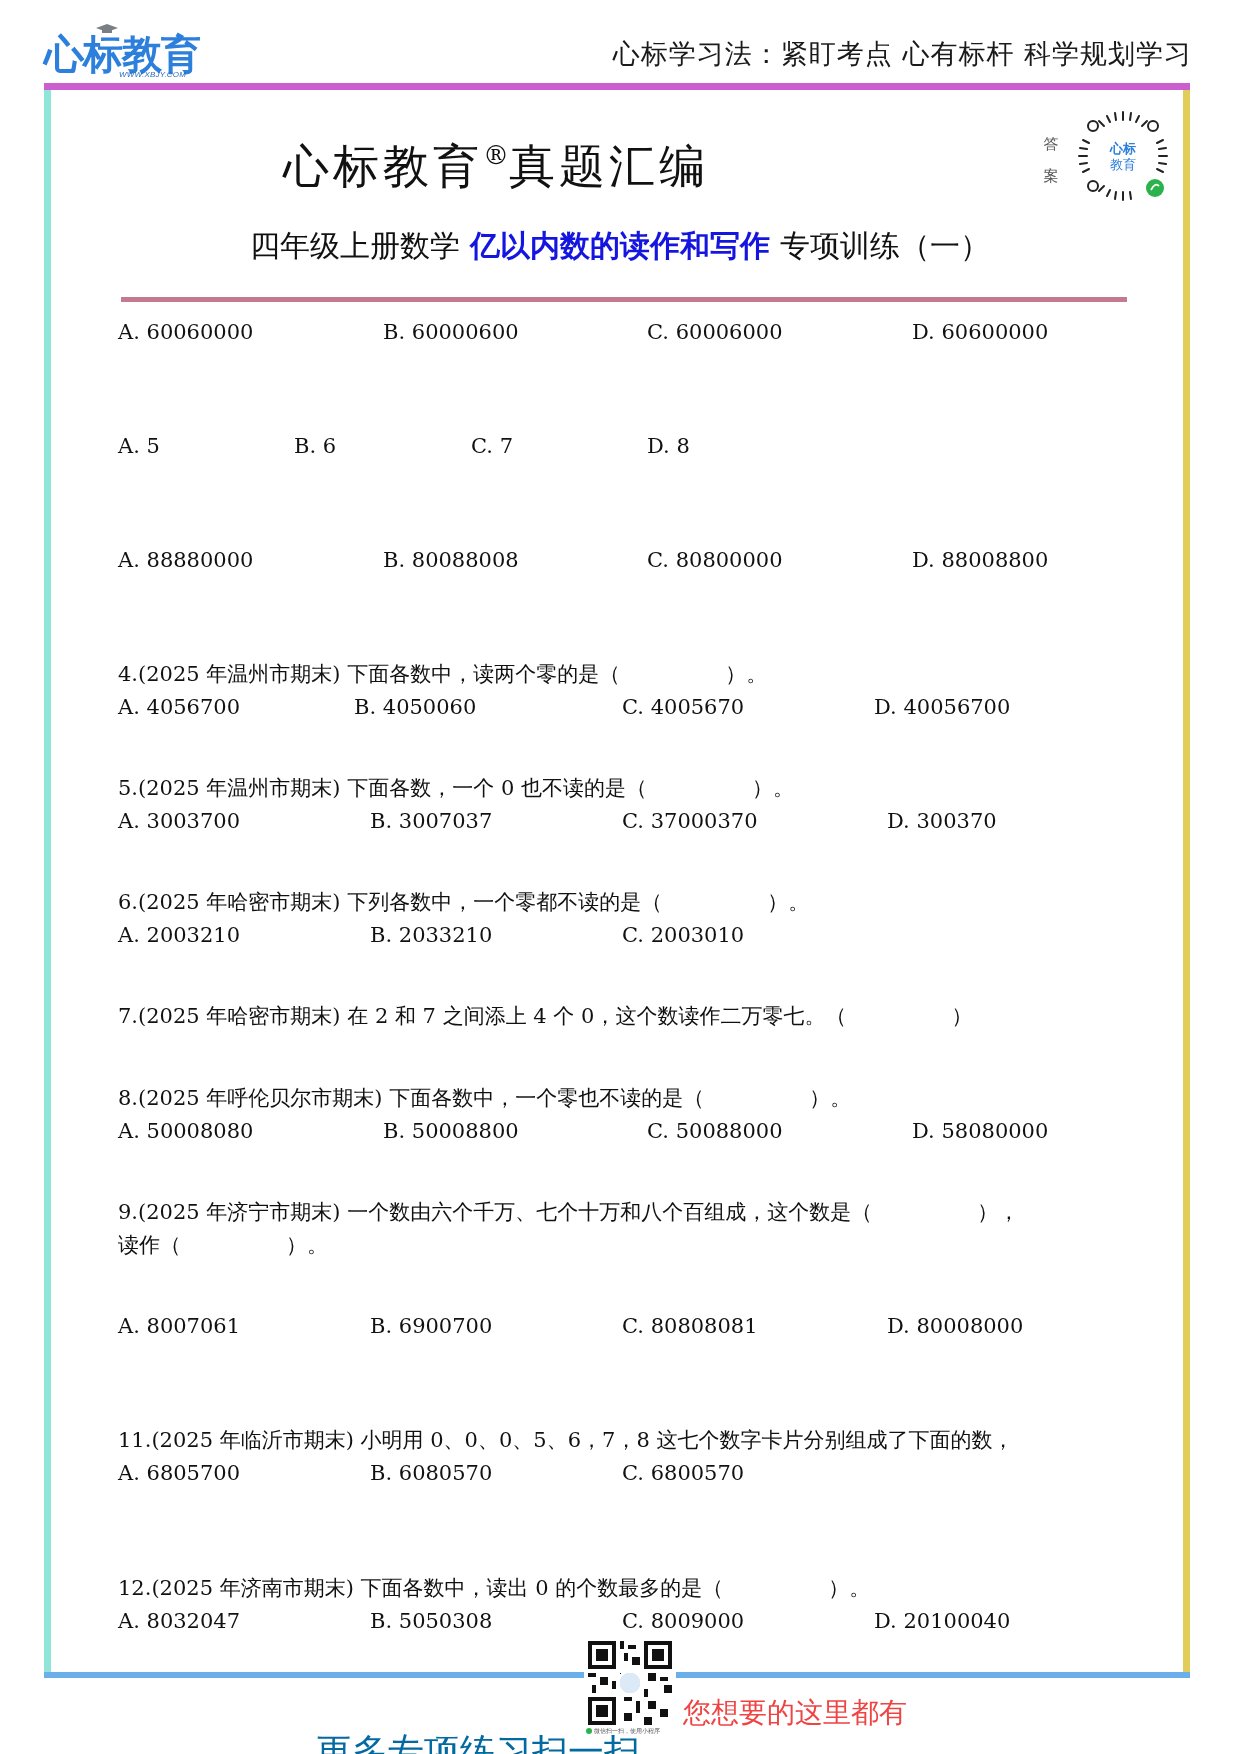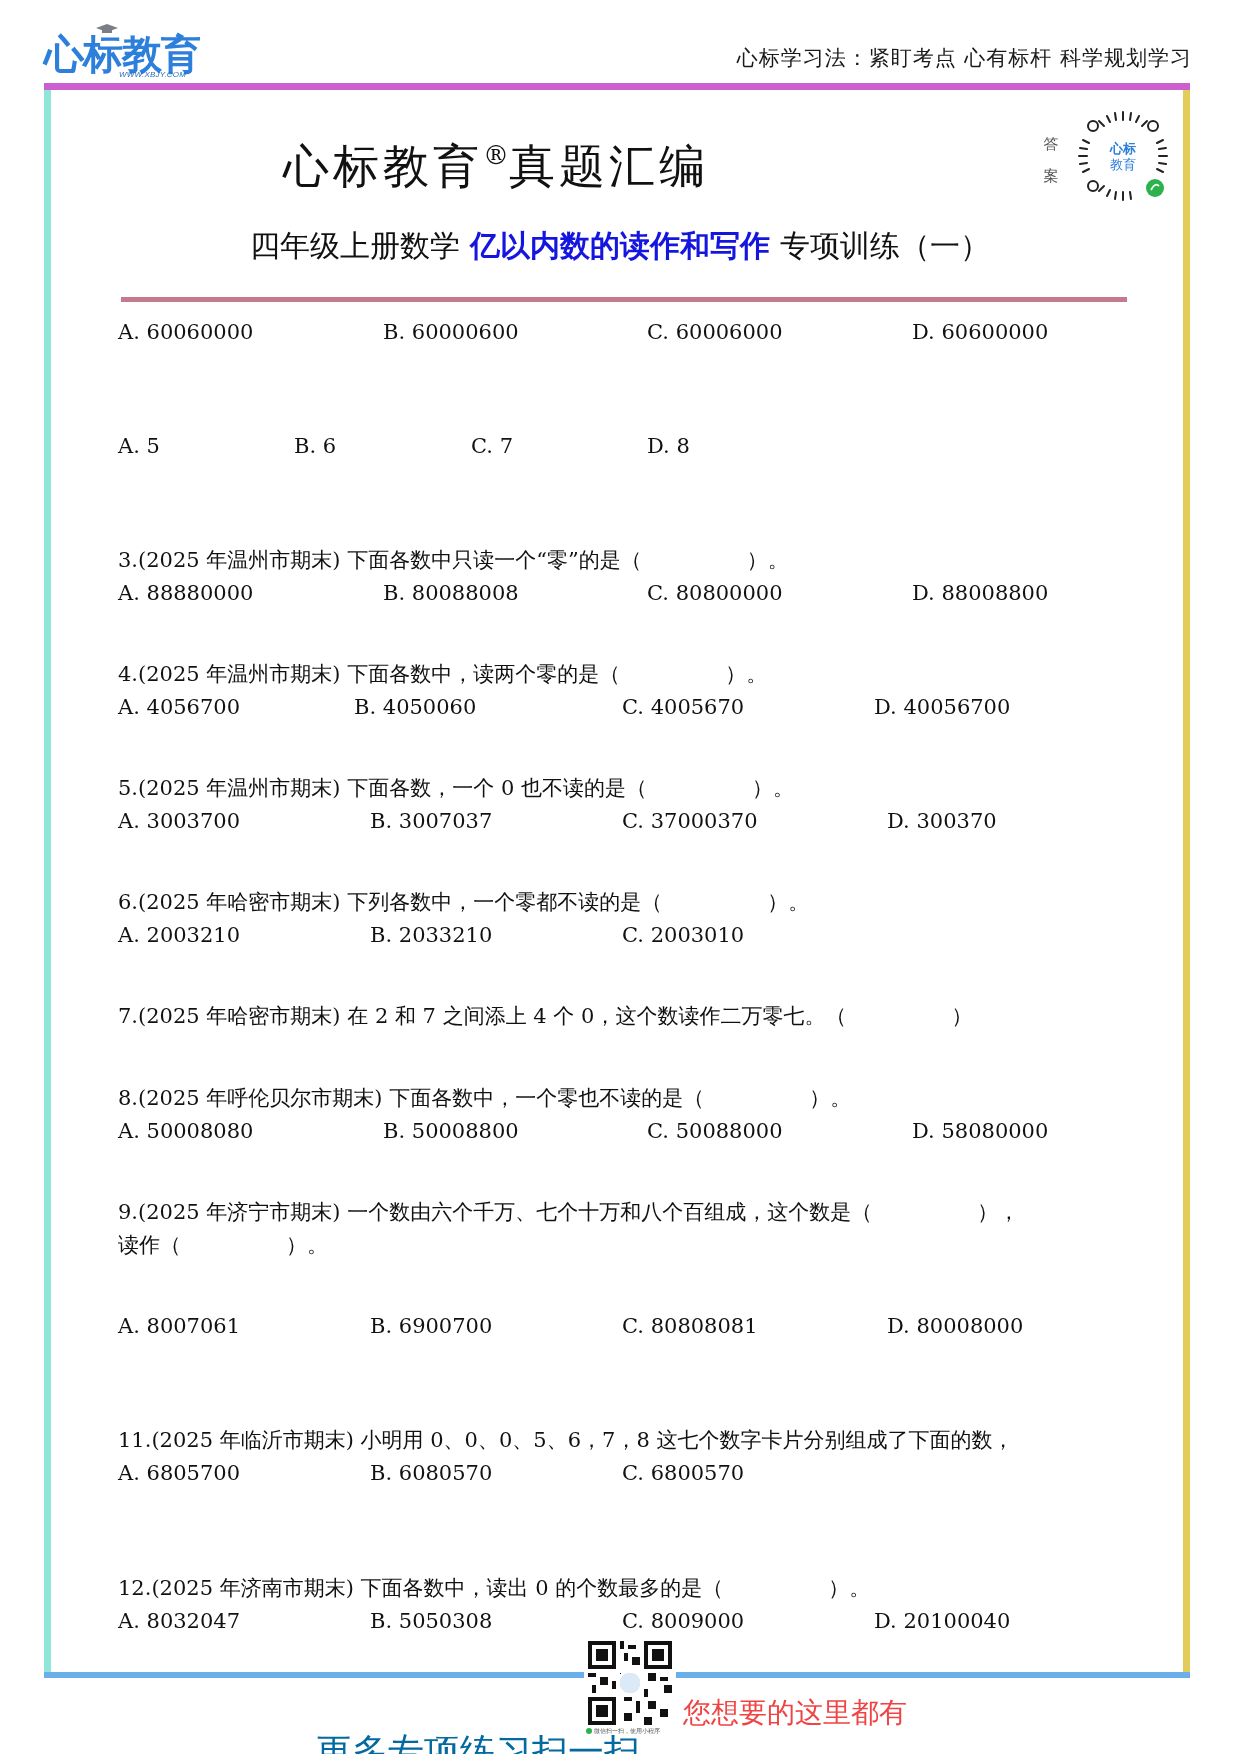--- a/index.html
+++ b/index.html
@@ -6,22 +6,22 @@
   body { width: 1240px; height: 1754px; position: relative; overflow: hidden;
          font-family: "DejaVu Serif", "Liberation Serif", serif; color: #111; }
 
   
   .logo { position: absolute; left: 44px; top: 30px; height: 52px; width: 170px; }
   .logo-main { position: absolute; left: 0; top: 0; font-family: "DejaVu Sans", sans-serif;
                font-weight: bold; font-size: 40px; letter-spacing: -1px; color: #2d7fdc; line-height: 48px; white-space: nowrap; }
   .logo-cap { position: absolute; left: 52px; top: -6px; width: 22px; height: 10px; }
   .logo-url { position: absolute; left: 75px; top: 40px; font-family: "Liberation Sans", sans-serif;
               font-style: italic; font-size: 8px; color: #2a6fbd; letter-spacing: 0.2px; }
-  .slogan { position: absolute; right: 48px; top: 44px; font-family: "DejaVu Serif", serif;
-            font-size: 21px; color: #1a1a1a; letter-spacing: 1px; white-space: nowrap; }
+  .slogan { position: absolute; right: 48px; top: 36px; font-family: "DejaVu Serif", serif;
+            font-size: 27px; color: #1a1a1a; letter-spacing: 1px; white-space: nowrap; }
 
   
   .frame-top { position: absolute; left: 44px; top: 83px; width: 1146px; height: 7px; background: #cc5fcf; }
   .frame-left { position: absolute; left: 44px; top: 90px; width: 7px; height: 1584px; background: #8fe6d8; }
   .frame-right { position: absolute; left: 1183px; top: 90px; width: 7px; height: 1584px; background: #e2cd5a; }
   .frame-bottom-l { position: absolute; left: 44px; top: 1672px; width: 540px; height: 6px; background: #6aaeea; }
   .frame-bottom-r { position: absolute; left: 676px; top: 1672px; width: 514px; height: 6px; background: #6aaeea; }
 
   
   .main-title { position: absolute; left: 0; width: 992px; top: 136px; text-align: center;
@@ -138,21 +138,20 @@
   <div class="q" style="top:114px">
     <div class="opts">
       <span class="opt" style="left:0">A. 5</span>
       <span class="opt" style="left:176px">B. 6</span>
       <span class="opt" style="left:353px">C. 7</span>
       <span class="opt" style="left:529px">D. 8</span>
     </div>
   </div>
 
   <div class="q" style="top:228px">
-    <div class="q-stem"><span>3.</span><span>(2025 年温州市期末) 下面各数中只读一个“零”的是（　　　　　）。</span></div>
     <div class="opts">
       <span class="opt" style="left:0">A. 88880000</span>
       <span class="opt" style="left:265px">B. 80088008</span>
       <span class="opt" style="left:529px">C. 80800000</span>
       <span class="opt" style="left:794px">D. 88008800</span>
     </div>
   </div>
 
   <div class="q" style="top:342px">
     <div class="q-stem"><span>4.</span><span>(2025 年温州市期末) 下面各数中，读两个零的是（　　　　　）。</span></div>

